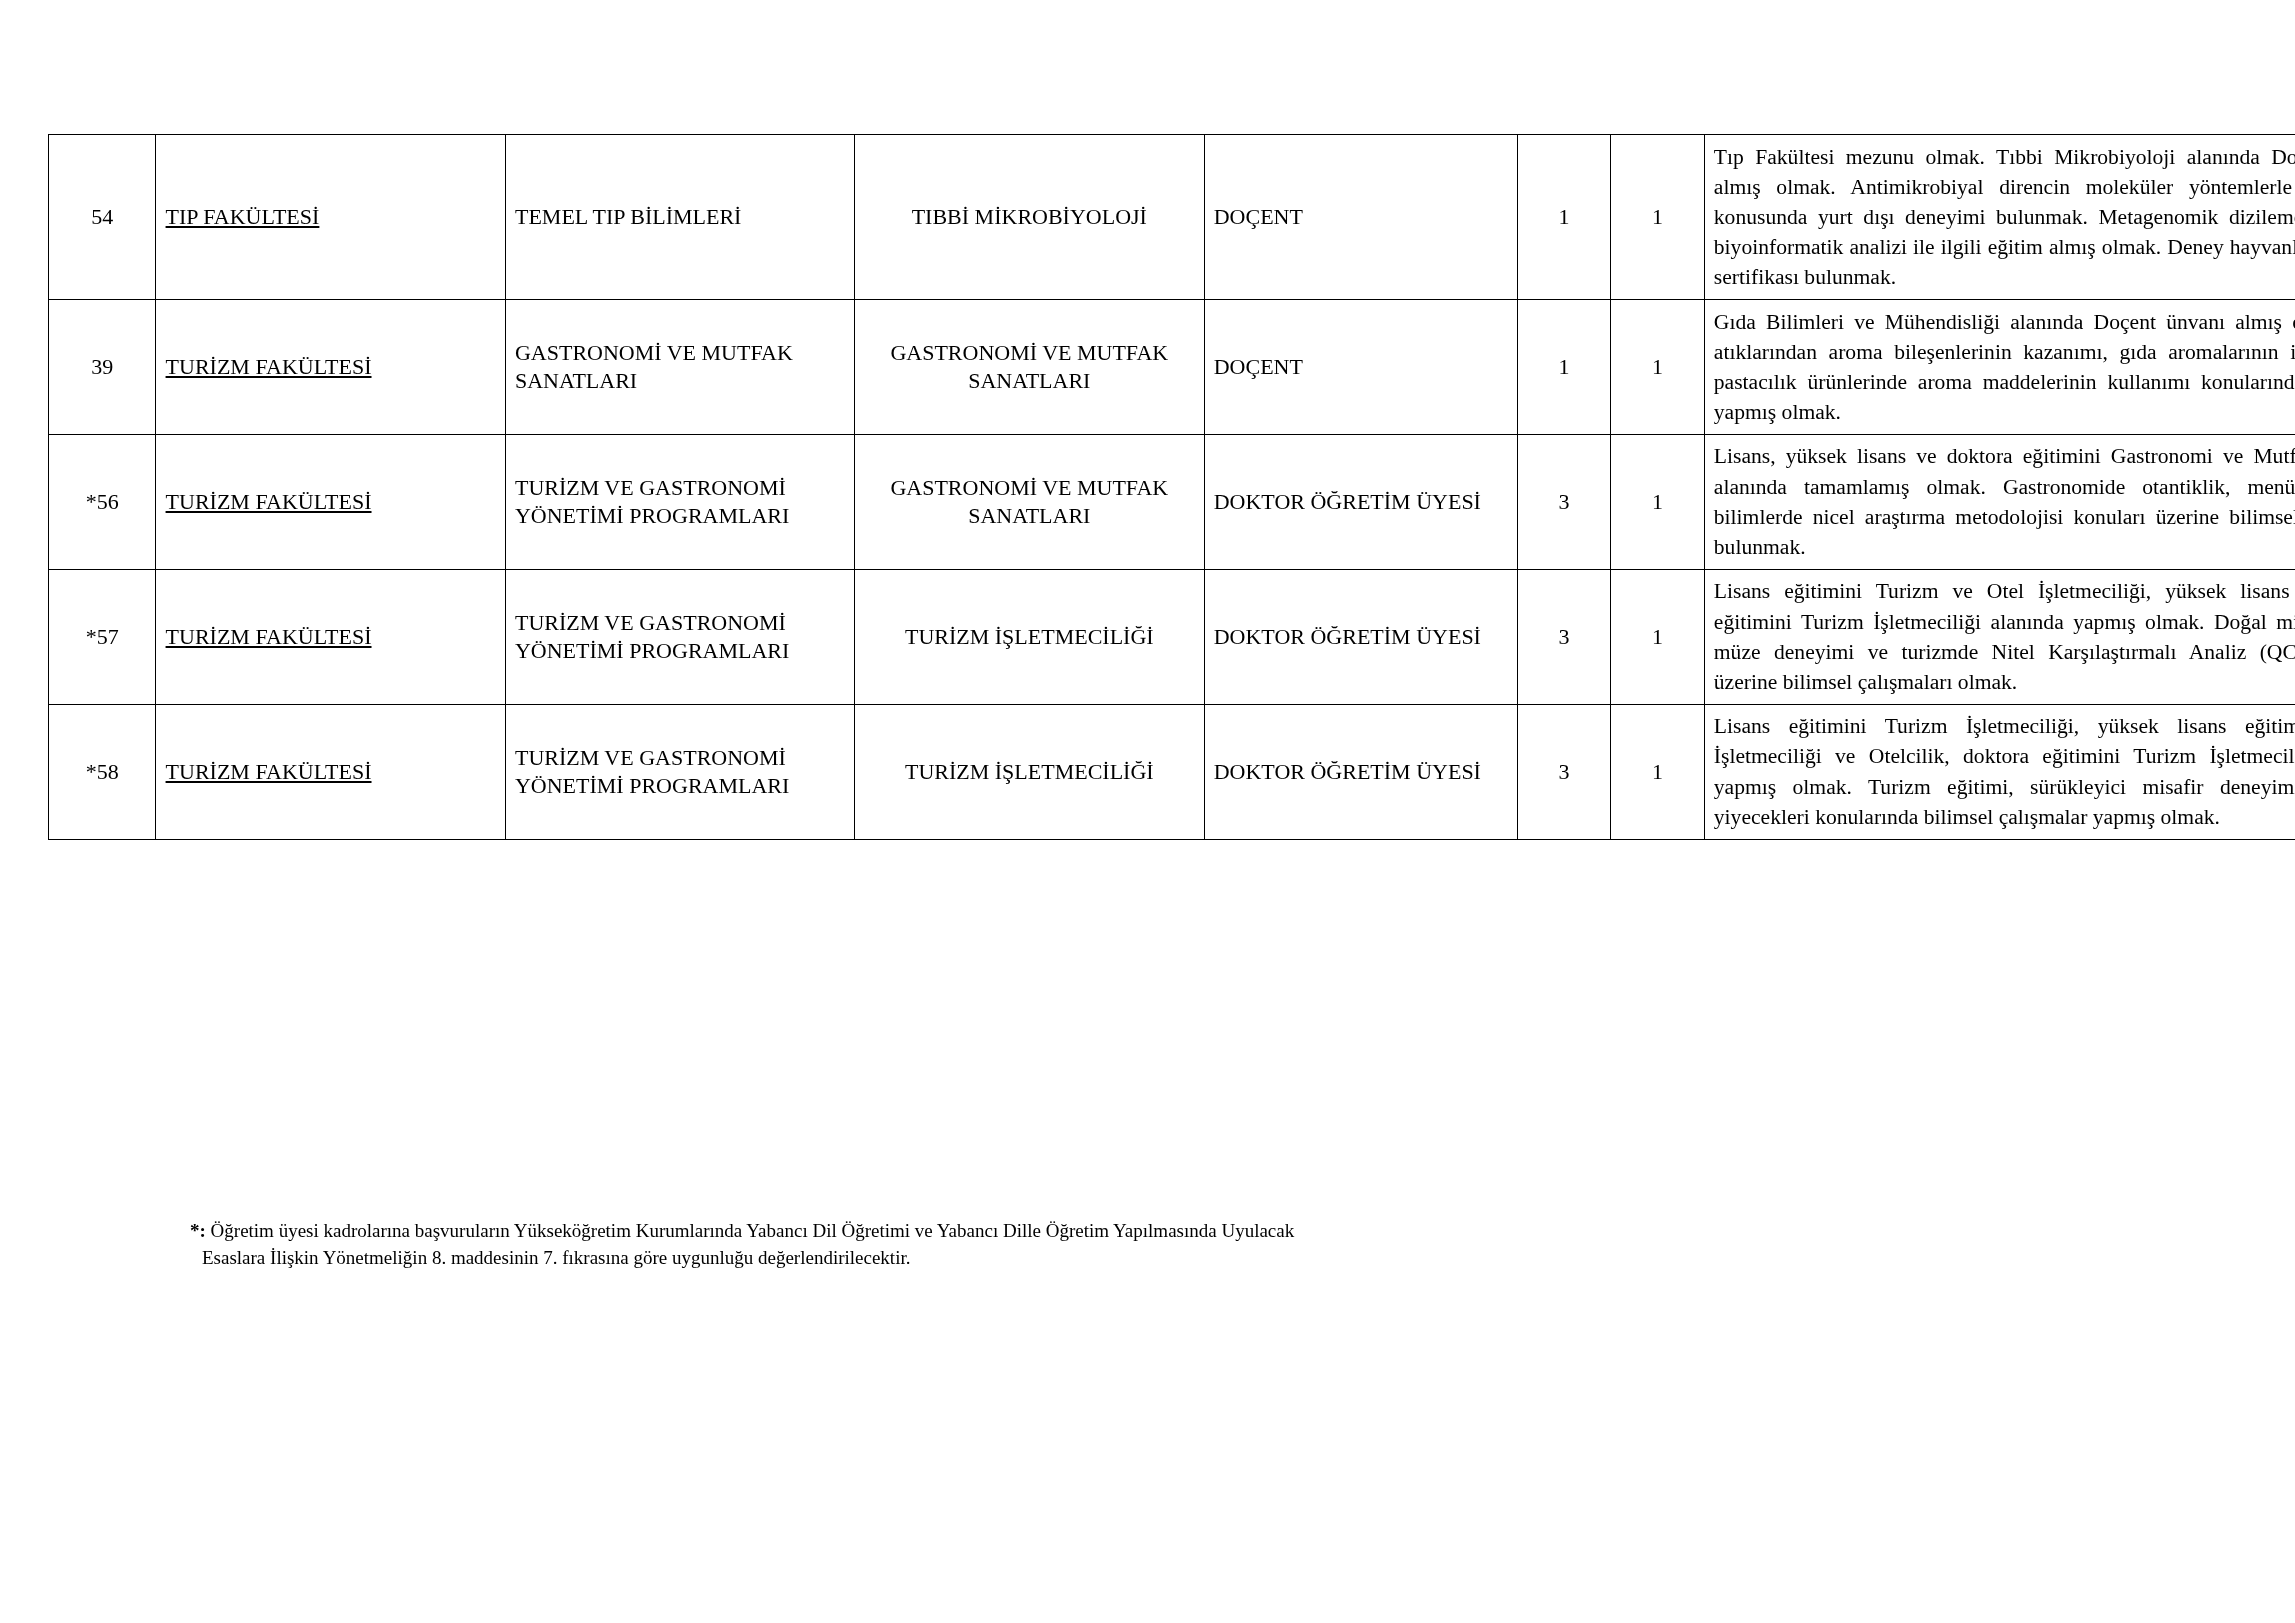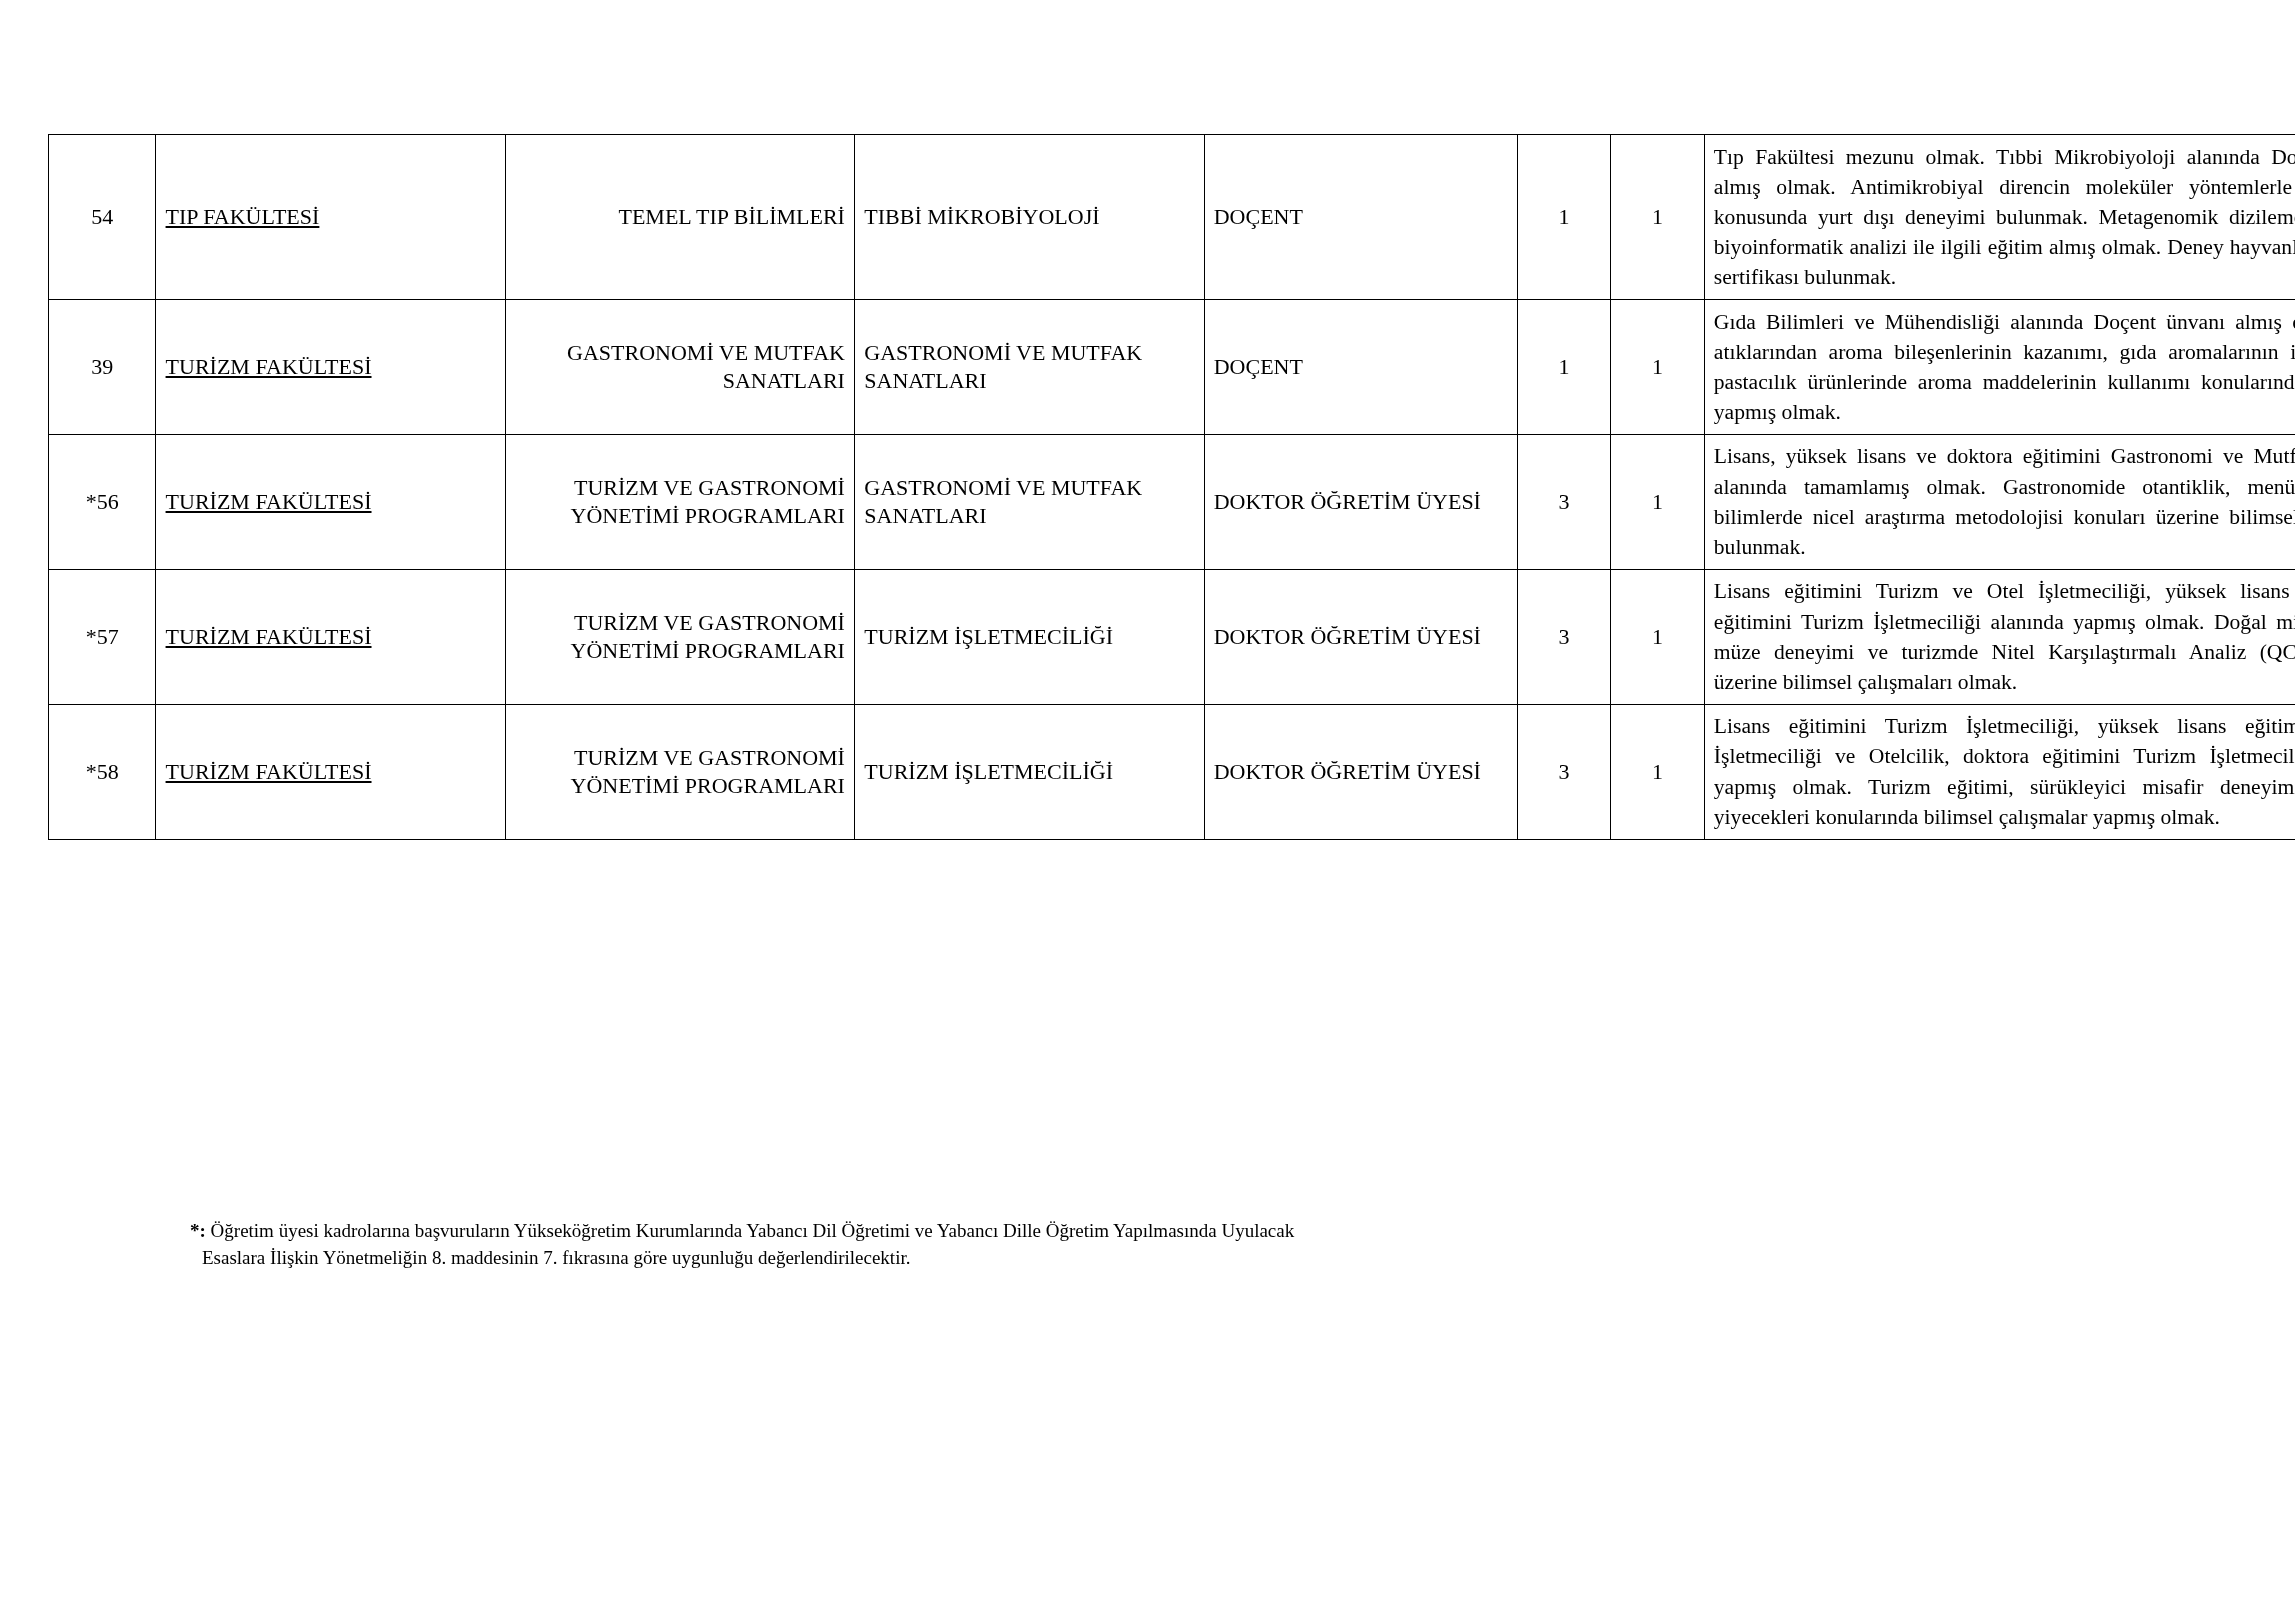--- a/index.html
+++ b/index.html
@@ -33,22 +33,22 @@
     border: 1.3px solid #000000;
     vertical-align: middle;
     padding: 6.5px 9.2px;
     font-size: 22px;
     line-height: 1.28;
     font-family: "Liberation Serif", "DejaVu Serif", serif;
   }
   
   .c-no      { width: 88px;  text-align: center; }
   .c-fac     { width: 330px;  text-align: left; text-decoration: underline; }
-  .c-dept    { width: 330px;  text-align: right; }
-  .c-prog    { width: 330px;  text-align: left; }
+  .c-dept    { width: 330px;  text-align: left; }
+  .c-prog    { width: 330px;  text-align: center; }
   .c-title   { width: 294px;  text-align: left; margin-left: 36px; }
   .c-qty     { width: 74px;  text-align: center; }
   .c-grade   { width: 74px;  text-align: center; }
   .c-desc    { width: 690px; text-align: justify; text-justify: inter-word; vertical-align: top; padding: 10.5px 11.8px 10.5px 11.8px; }
 
   .c-desc p {
     margin: 0;
     text-align: justify;
     line-height: 1.40;
     font-size: 21.6px;

